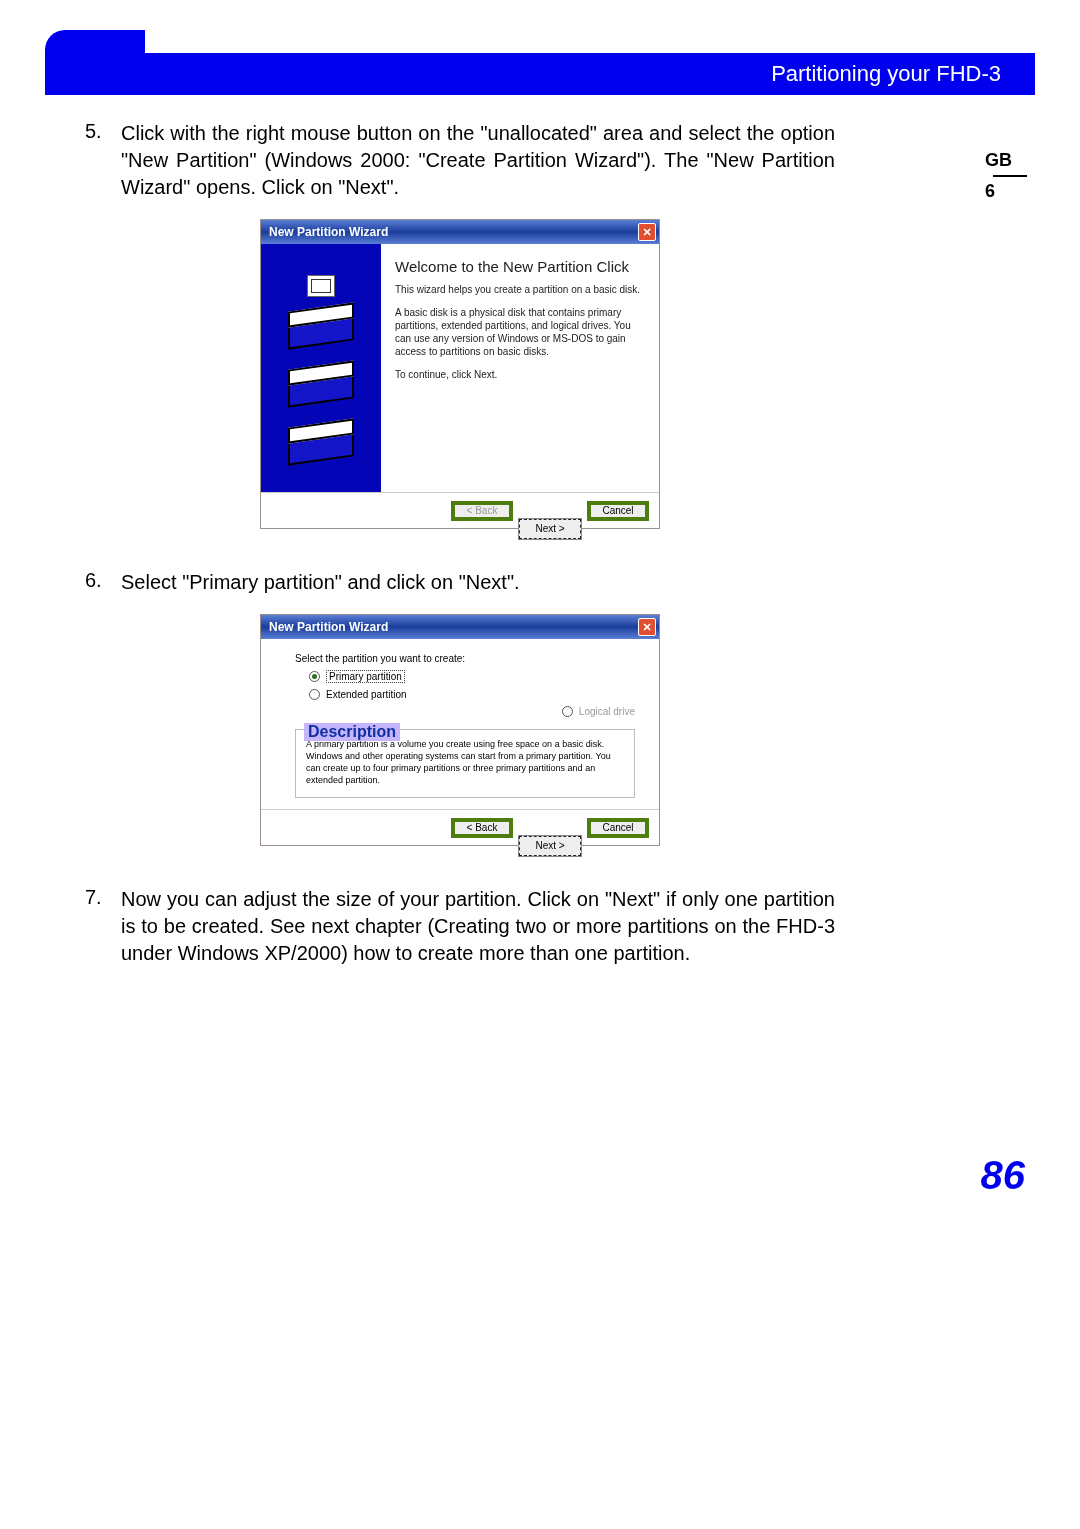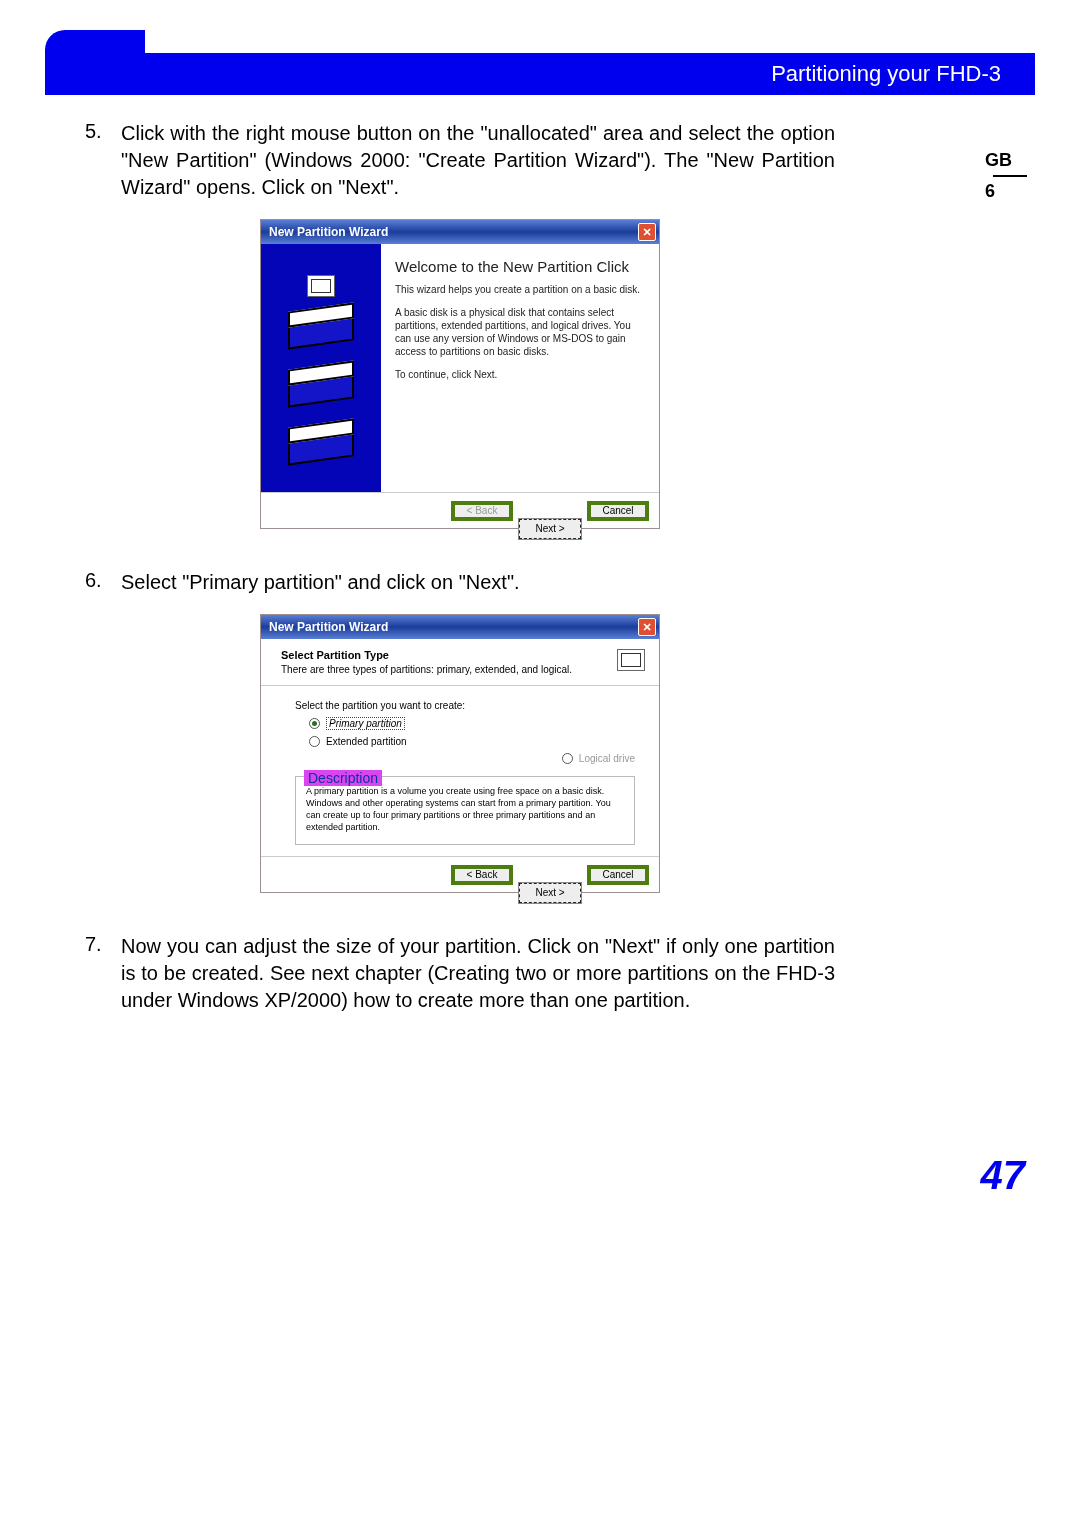--- a/index.html
+++ b/index.html
@@ -31,24 +31,24 @@
   .btn{min-width:62px;height:20px;border:4px solid #4d7c0f;background:#eee;display:flex;align-items:center;justify-content:center;font-size:10px;}
   .btn.def{border:1px dashed #222;outline:1px solid #888;margin-top:36px;}
   .btn.dis{color:#999;}
   .dlg2-hdr{padding:10px 14px 10px 20px;border-bottom:1px solid #ccc;display:flex;justify-content:space-between;align-items:flex-start;}
   .dlg2-hdr .t{font-size:11px;font-weight:bold;}
   .dlg2-hdr .s{font-size:10px;margin-top:3px;}
   .dlg2-body{padding:14px 24px 10px 34px;font-size:10px;min-height:170px;}
   .radio-row{display:flex;align-items:center;gap:6px;margin:6px 0 6px 14px;font-size:10px;}
   .radio{width:11px;height:11px;border:1px solid #555;border-radius:50%;display:flex;align-items:center;justify-content:center;}
   .radio.on::after{content:"";width:5px;height:5px;border-radius:50%;background:#2a7020;}
-  .radio-row.sel span{border:1px dotted #444;padding:0 2px;font-style:italic;}
+  .radio-row.sel span{border:1px dotted #444;padding:0 2px;}
   .radio-row.dis{color:#999;justify-content:flex-end;}
   .fieldset{border:1px solid #bbb;margin-top:12px;padding:8px 10px 10px 10px;position:relative;}
-  .fieldset .legend{position:absolute;top:-7px;left:8px;background:#d946ef;padding:0 4px;color:#1030a0;font-size:14px;}
+  .fieldset .legend{position:absolute;top:-7px;left:8px;background:#c4b5fd;padding:0 4px;color:#1030a0;font-size:16px;font-weight:bold;}
   .fieldset p{font-size:9px;line-height:1.35;}
   .page-tab{position:absolute;right:45px;top:150px;width:50px;font-weight:bold;font-size:18px;color:#000;}
   .page-tab .ln{border-bottom:2px solid #000;margin:4px 8px;}
   .page-num{position:absolute;right:55px;bottom:40px;color:#0000ee;font-size:40px;font-weight:bold;font-style:italic;}
 </style>
 </head>
 <body>
 
 <div class="page">
 
@@ -89,49 +89,40 @@
               <div class="top"></div>
             </div>
           <div class="disk-ico">
               <div class="side"></div>
               <div class="top"></div>
             </div>
         </div>
         <div class="dlg1-right">
           <h4>Welcome to the New Partition Click</h4>
           <p>This wizard helps you create a partition on a basic disk.</p>
-          <p>A basic disk is a physical disk that contains select partitions, extended partitions, and logical drives. You can use any version of Windows or MS-DOS to gain access to partitions on basic disks.</p>
+          <p>A basic disk is a physical disk that contains primary partitions, extended partitions, and logical drives. You can use any version of Windows or MS-DOS to gain access to partitions on basic disks.</p>
           <p>To continue, click Next.</p>
         </div>
       </div>
       <div class="dlg-btns">
         <div class="btn dis">&lt; Back</div>
         <div class="btn def">Next &gt;</div>
         <div class="btn">Cancel</div>
       </div>
     </div>
 
     <div class="step">
       <div class="num">6.</div>
       <div class="txt">Select "Primary partition" and click on "Next".</div>
     </div>
 
     <div class="dlg dlg2">
       <div class="dlg-titlebar">
         <span>New Partition Wizard</span>
         <div class="close-x">✕</div>
-      </div>
-      <div class="dlg2-hdr">
-        <div>
-          <div class="t">Select Partition Type</div>
-          <div class="s">There are three types of partitions: primary, extended, and logical.</div>
-        </div>
-        <div class="disk-small-white">
-            <div class="d"></div>
-          </div>
       </div>
       <div class="dlg2-body">
         <div>Select the partition you want to create:</div>
         <div class="radio-row sel">
           <div class="radio on"></div>
           <span>Primary partition</span>
         </div>
         <div class="radio-row">
           <div class="radio"></div>
           <span>Extended partition</span>
@@ -152,14 +143,14 @@
       </div>
     </div>
 
     <div class="step">
       <div class="num">7.</div>
       <div class="txt">Now you can adjust the size of your partition. Click on "Next" if only one partition is to be created. See next chapter (Creating two or more partitions on the FHD-3 under Windows XP/2000) how to create more than one partition.</div>
     </div>
 
   </div>
 
-  <div class="page-num">47</div>
+  <div class="page-num">86</div>
 </div>
 
 </body></html>

